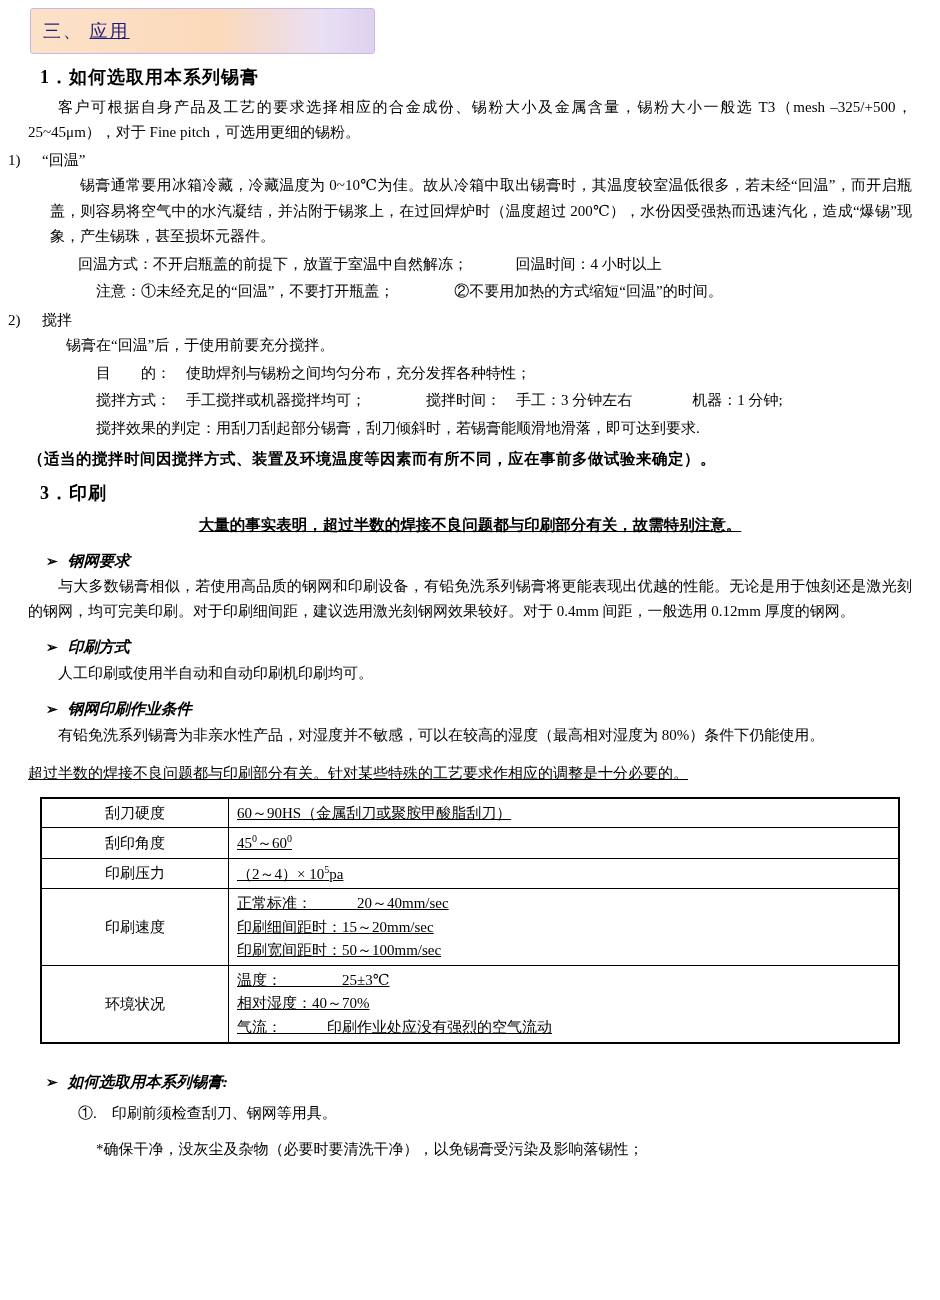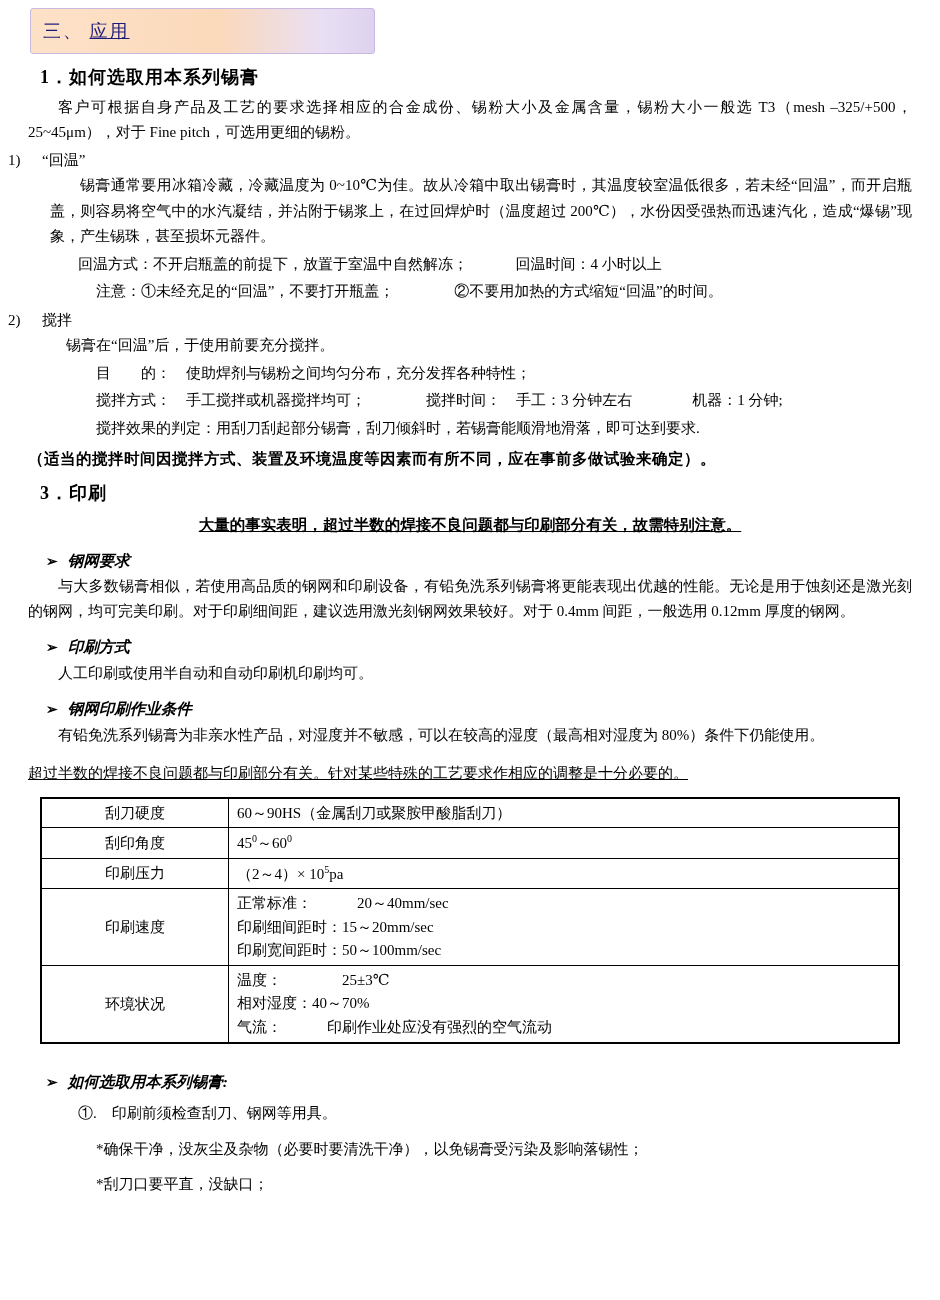--- a/index.html
+++ b/index.html
@@ -135,20 +135,21 @@
     padding: 3px 8px;
     font-size: 15px;
     vertical-align: middle;
   }
   td.lab {
     width: 170px;
     text-align: center;
   }
   td.val {
     padding-left: 10px;
+    text-decoration: underline;
   }
   sup {
     font-size: 10px;
     vertical-align: super;
   }
   .multi-line div {
     line-height: 1.55;
   }
   .note-line {
     margin: 8px 0 4px 78px;
@@ -252,15 +253,14 @@
       </tr>
     </tbody>
   </table>
 
   <div class="arrow-item" style="margin-top:26px">
     <span class="arrow-glyph">➢</span>
     <span>如何选取用本系列锡膏:</span>
   </div>
   <div class="note-line">①.　印刷前须检查刮刀、钢网等用具。</div>
   <div class="note-line2">*确保干净，没灰尘及杂物（必要时要清洗干净），以免锡膏受污染及影响落锡性；</div>
-  <div class="note-line2">*刮刀口要平直，没缺口；</div>
 
 </div>
 
 </body></html>

